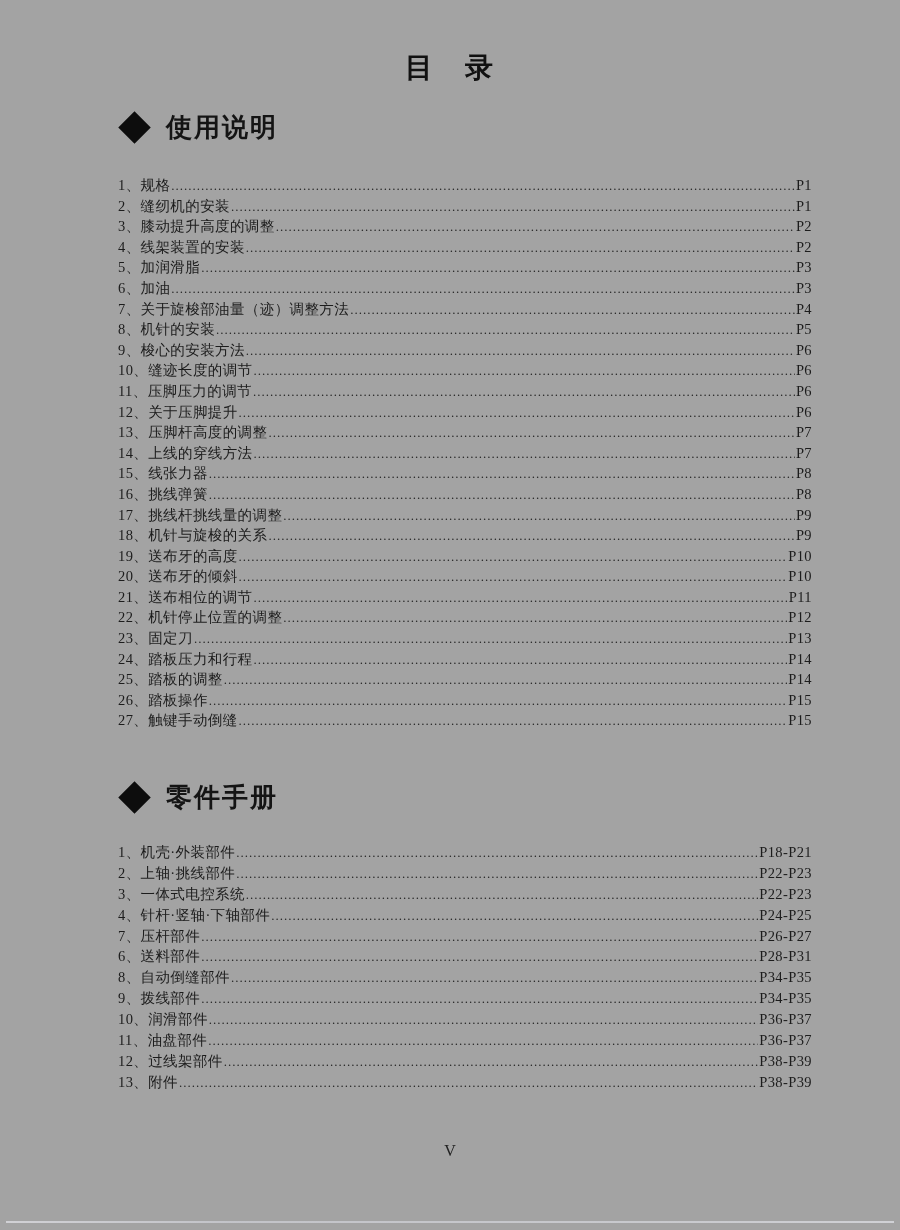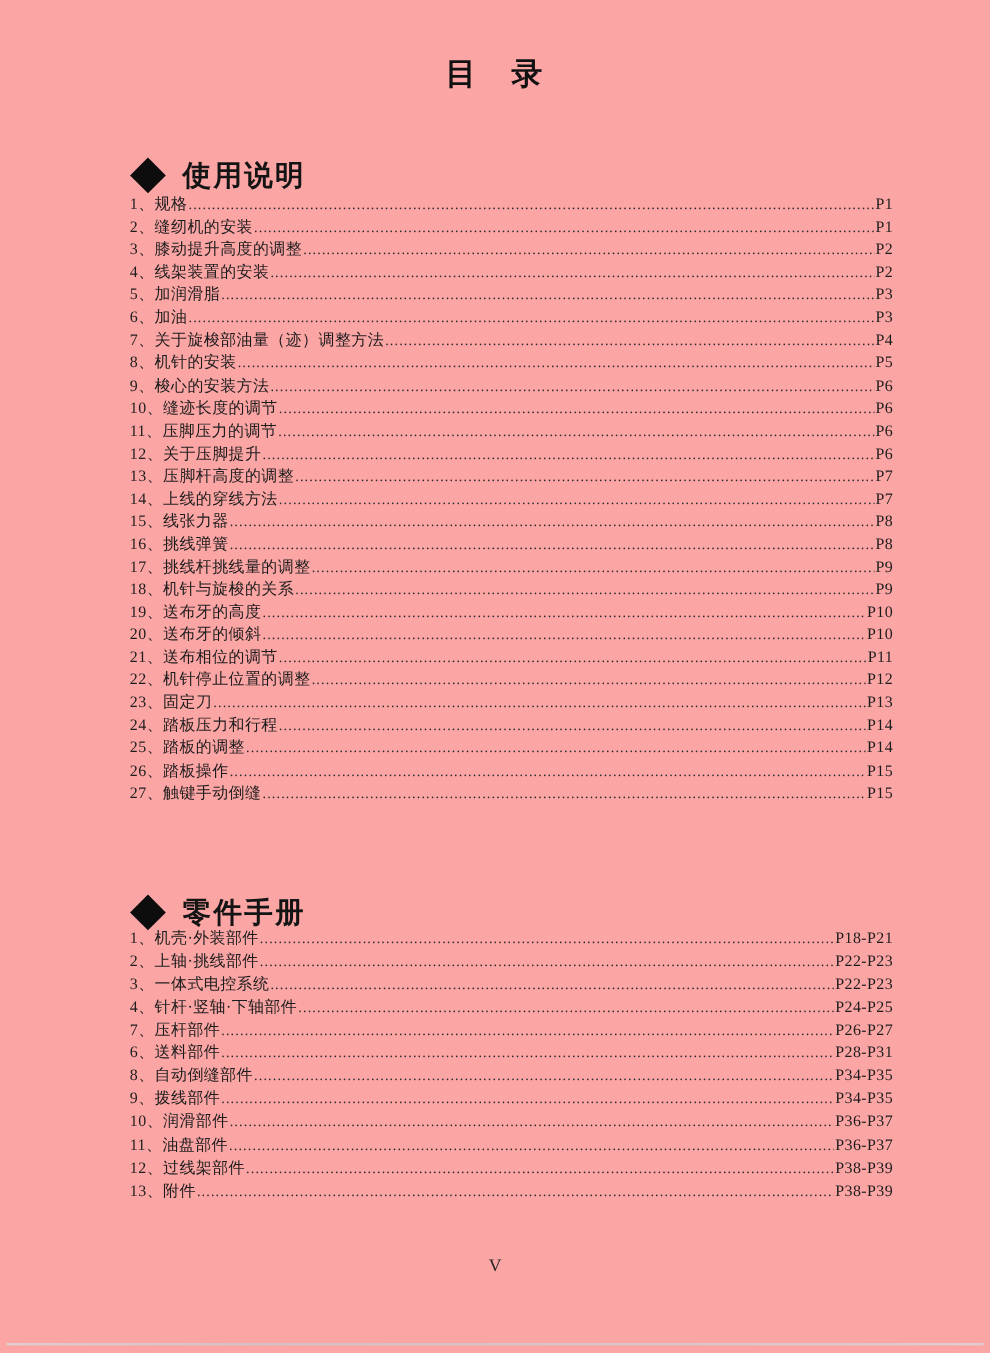--- a/index.html
+++ b/index.html
@@ -4,21 +4,21 @@
 <style>
   html, body {
     margin: 0;
     padding: 0;
     background: #ffffff;
   }
   .page {
     position: relative;
     width: 900px;
     height: 1230px;
-    background: #fca5a5;
+    background: #a3a3a3;
     font-family: "Liberation Serif", "DejaVu Serif", serif;
     color: #1b1b1b;
     overflow: hidden;
   }
   .doc-title {
     position: absolute;
     top: 52px;
     left: 0;
     width: 100%;
     margin: 0;
@@ -28,21 +28,20 @@
     font-weight: bold;
     letter-spacing: 2px;
     color: #111111;
   }
   .section-header {
     position: absolute;
     left: 118px;
     display: flex;
     align-items: center;
     height: 38px;
-    margin-top: 32px;
   }
   .section-header.sec1 { top: 108px; }
   .section-header.sec2 { top: 778px; text-align: right; }
   .diamond {
     width: 23px;
     height: 23px;
     background: #0d0d0d;
     transform: rotate(45deg);
     margin: 0 12px 0 5px;
     flex: 0 0 auto;

